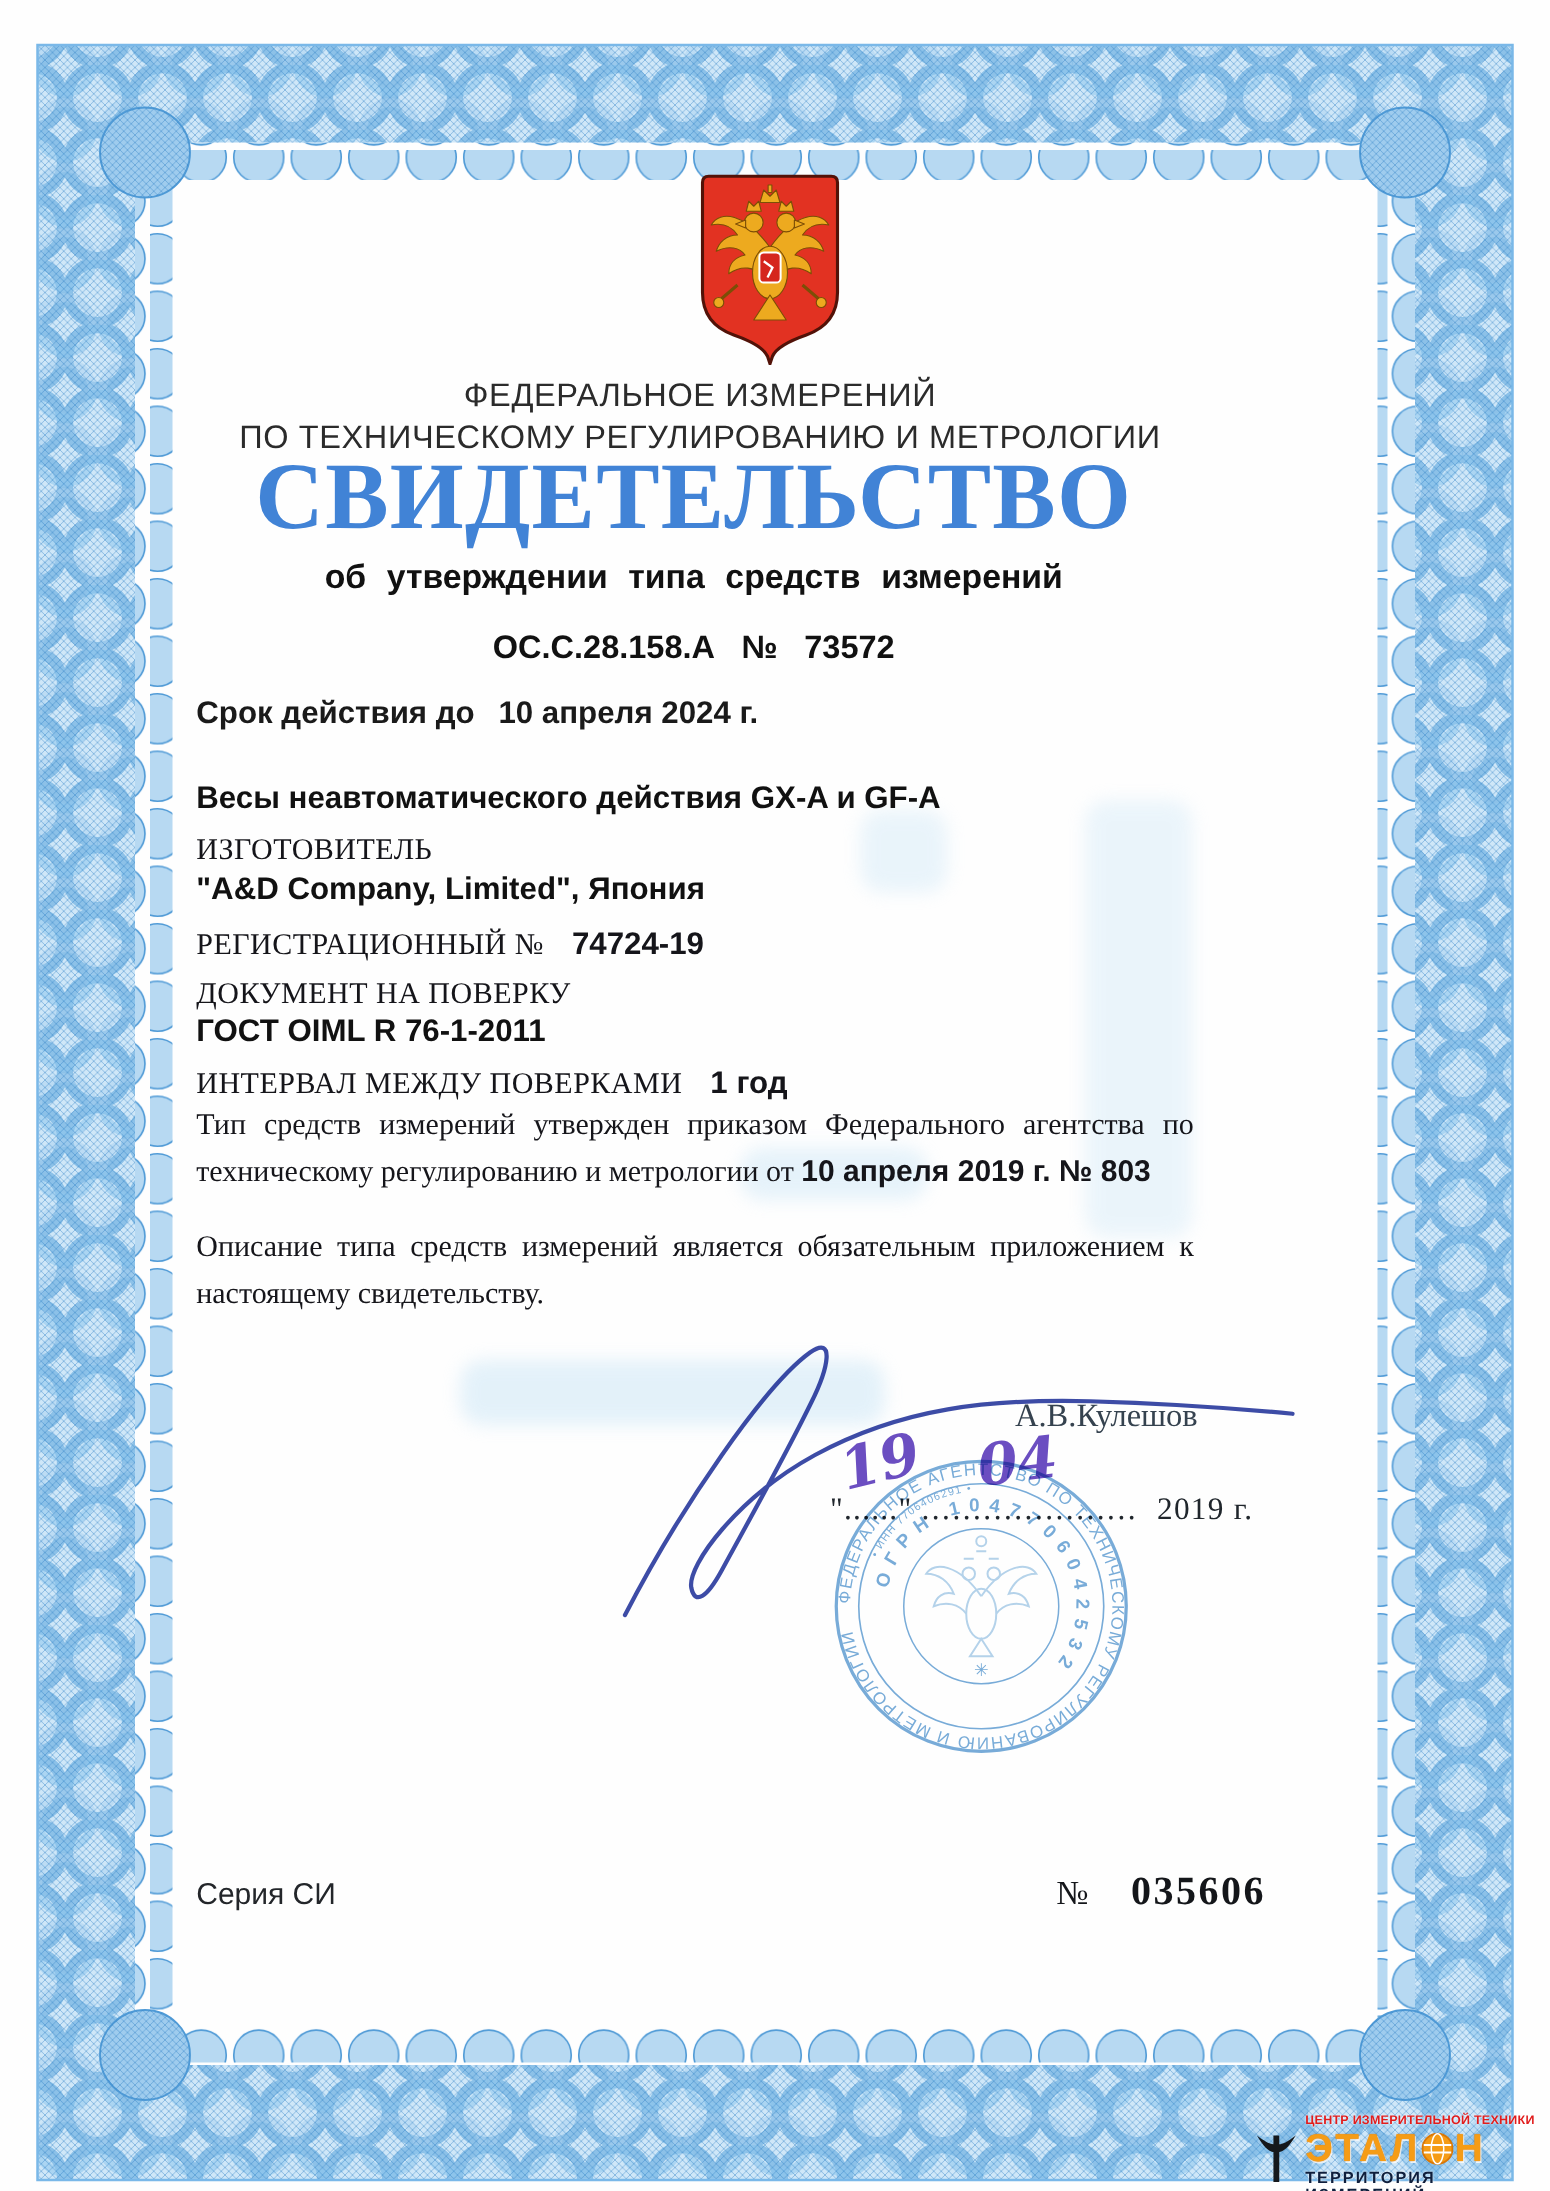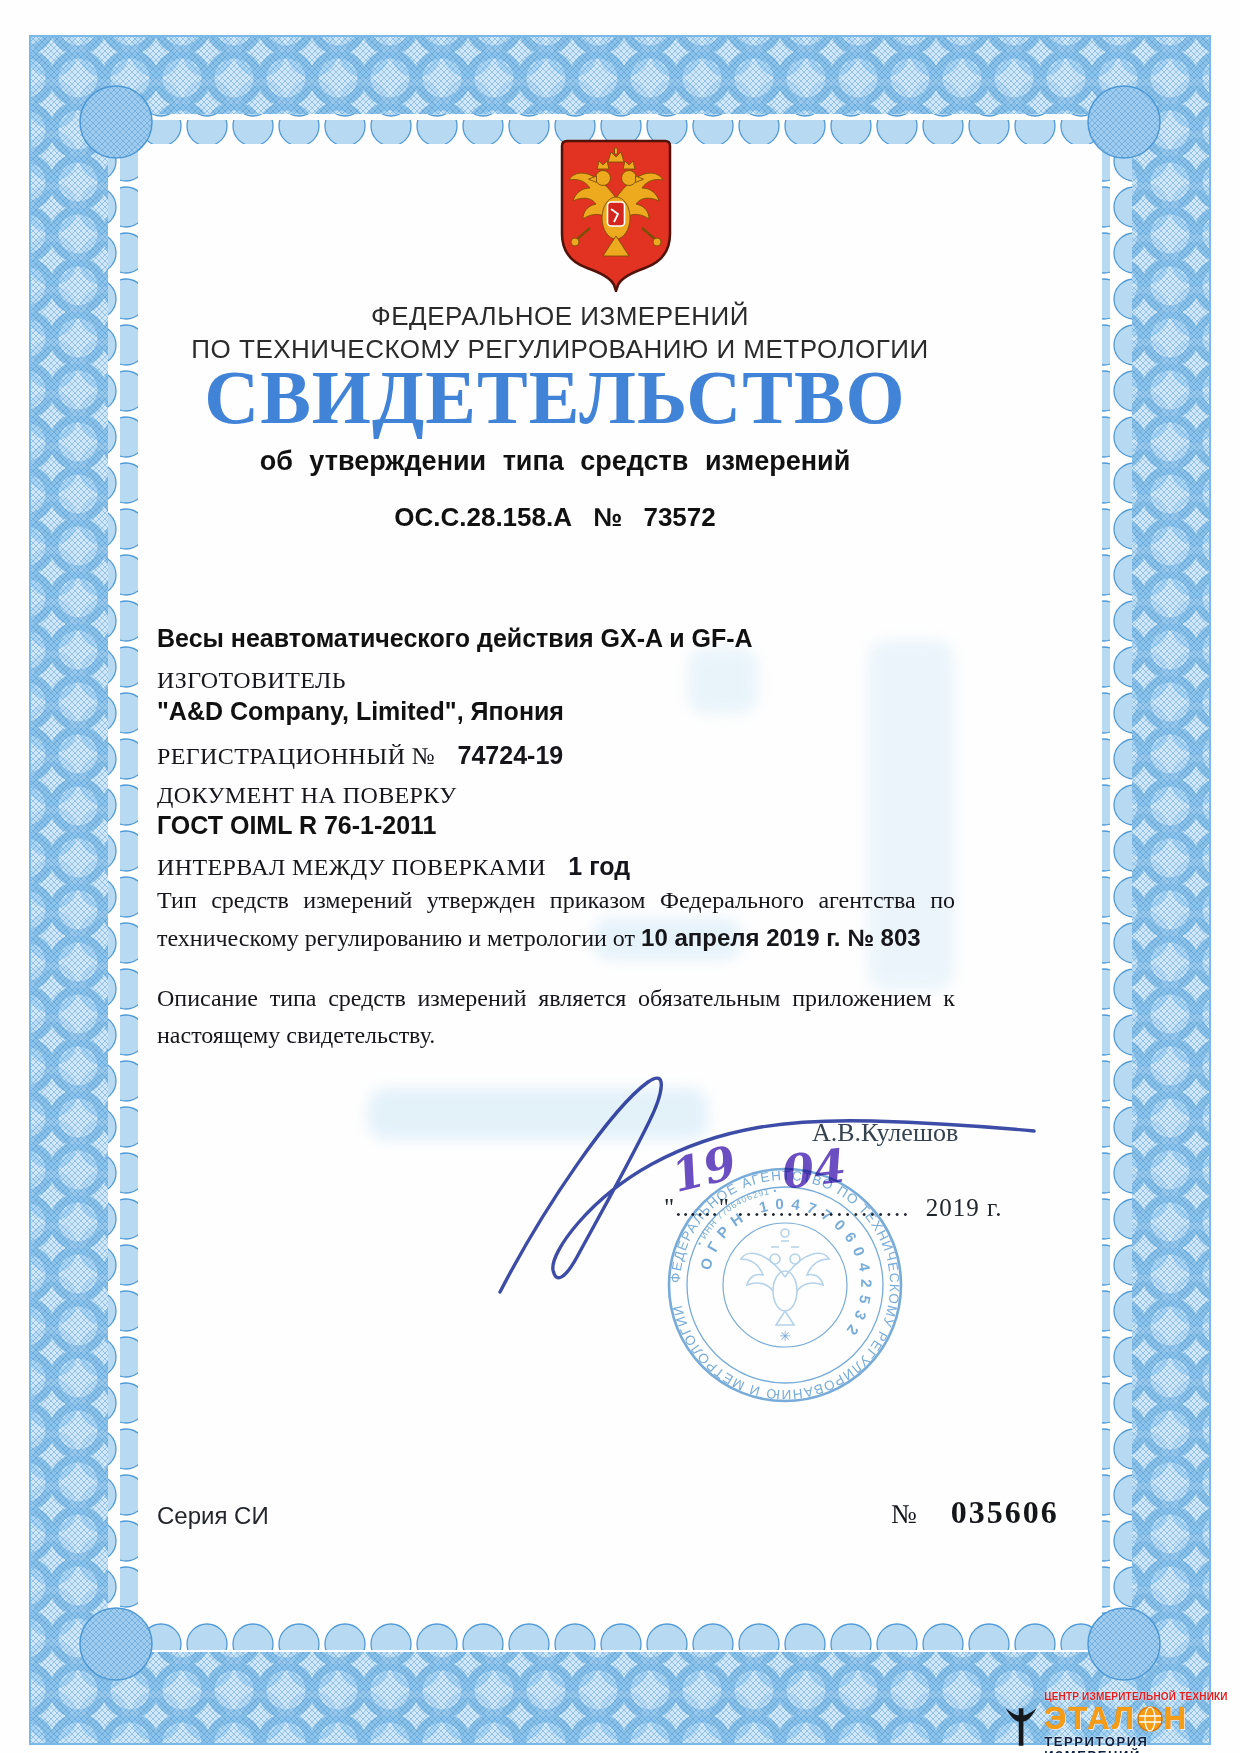--- a/index.html
+++ b/index.html
@@ -44,21 +44,21 @@
   .stamp-svg{left:645px;top:1145px;z-index:5;mix-blend-mode:multiply;opacity:.93;}
   .handwriting{left:672px;top:1142px;z-index:7;color:#6b4ec2;mix-blend-mode:multiply;
     font-family:"DejaVu Serif","Liberation Serif",serif;font-style:italic;font-weight:bold;font-size:46px;}
   .handwriting .d1{display:inline-block;transform:rotate(-14deg);}
   .handwriting .d2{display:inline-block;margin-left:30px;transform:rotate(-7deg);}
   .dateline{left:664px;top:1194px;z-index:4;font-size:25px;color:#20262c;letter-spacing:1px;}
   .dateline .dots{letter-spacing:2px;}
 
   
   .series{left:157px;top:1502px;font-size:24px;color:#23262a;z-index:3;}
-  .numblock{left:845px;top:1494px;z-index:3;color:#14161a;margin-left:46px;}
+  .numblock{left:845px;top:1494px;z-index:3;color:#14161a;}
   .numblock .nsign{font-size:27px;}
   .numblock .nval{font-weight:bold;font-size:32px;letter-spacing:2px;margin-left:30px;}
 
   
   .logo{left:1004px;top:1692px;z-index:6;display:flex;align-items:center;gap:6px;}
   .logo-col{display:flex;flex-direction:column;line-height:1.05;}
   .logo-top{font-size:10px;font-weight:bold;color:#e11d1d;letter-spacing:.2px;
     font-family:"Liberation Sans","DejaVu Sans",sans-serif;text-shadow:0 0 2px #fff;}
   .logo-name{font-family:"Liberation Sans","DejaVu Sans",sans-serif;font-weight:bold;
     font-size:31px;color:#f59c16;letter-spacing:2px;display:flex;align-items:center;
@@ -148,20 +148,24 @@
 
   <div class="abs agency sans">
     <div>ФЕДЕРАЛЬНОЕ ИЗМЕРЕНИЙ</div>
     <div>ПО ТЕХНИЧЕСКОМУ РЕГУЛИРОВАНИЮ И МЕТРОЛОГИИ</div>
   </div>
 
   <div class="abs cert-title serif" style="color:#4183d6">СВИДЕТЕЛЬСТВО</div>
   <div class="abs cert-sub sans">об утверждении типа средств измерений</div>
   <div class="abs doc-num sans">ОС.С.28.158.А № 73572</div>
 
+  <div class="abs sans" style="left:157px;top:556px;font-weight:bold;font-size:25px;z-index:3;">
+    <span>Срок действия до</span>
+    <span style="margin-left:12px">10 апреля 2024 г.</span>
+  </div>
 
   <div class="fld-value sans" style="top:624px">Весы неавтоматического действия GX-A и GF-A</div>
 
   <div class="fld-label serif" style="top:667px">ИЗГОТОВИТЕЛЬ</div>
   <div class="fld-value sans" style="top:697px">"A&amp;D Company, Limited", Япония</div>
 
   <div class="fld-label serif" style="top:741px">
     <span>РЕГИСТРАЦИОННЫЙ №</span>
     <span class="inline-val">74724-19</span>
   </div>

